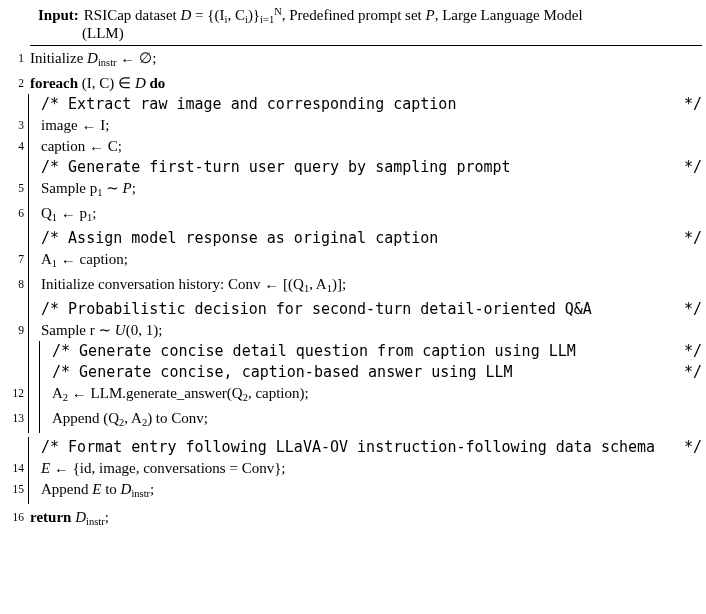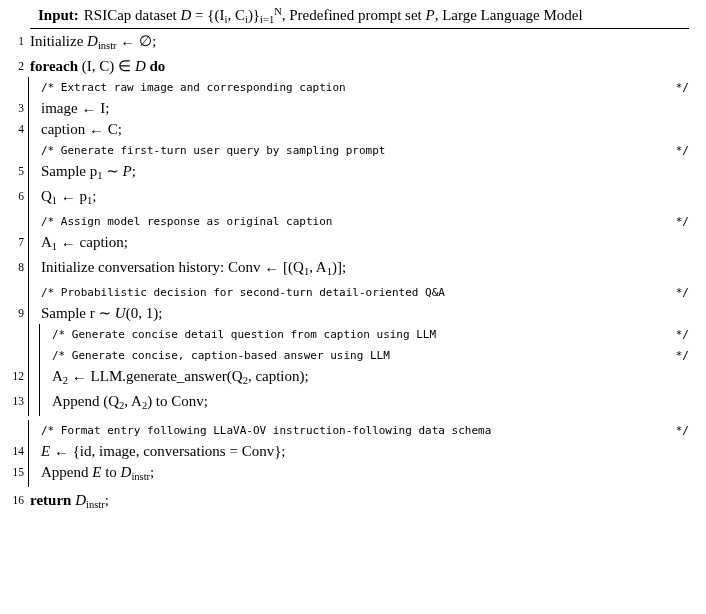--- a/index.html
+++ b/index.html
@@ -14,21 +14,21 @@
     color: #000000;
     font-size: 15px;
     overflow: hidden;
   }
 
   .algo {
     position: relative;
     width: 706px;
     height: 614px;
     box-sizing: border-box;
-    padding: 6px 17px 4px 4px;
+    padding: 6px 4px 4px 4px;
   }
 
   
   .hdr {
     margin-left: 26px;
     padding-left: 8px;
     border-bottom: 1.4px solid #000;
     padding-bottom: 3px;
   }
   .hdr-line {
@@ -81,21 +81,21 @@
     align-self: stretch;
   }
   .bar.lvl2 { margin-right: 10px; }
   .txt {
     flex: 1;
     position: relative;
     padding-left: 2px;
   }
   .comment {
     font-family: "DejaVu Sans Mono", monospace;
-    font-size: 11px;
+    font-size: 15px;
     display: flex;
     width: 100%;
   }
   .comment .cbody { flex: 1; }
   .comment .cend { padding-left: 6px; }
 
   .kw { font-weight: bold; }
   .it { }
 
   
@@ -106,20 +106,21 @@
 </head>
 <body>
 
 <div class="algo">
 
   <div class="hdr">
     <div class="hdr-line">
       <span class="hdr-label">Input:</span>
       <span class="hdr-text">RSICap dataset <span class="cal">D</span> = {(<span class="it">I<sub>i</sub></span>, <span class="it">C<sub>i</sub></span>)}<sub><span class="it">i</span>=1</sub><sup><span class="it">N</span></sup>, Predefined prompt set <span class="cal">P</span>, Large Language Model</span>
     </div>
+    <div class="hdr-cont">(LLM)</div>
   </div>
 
   <div class="rows">
 
     <div class="row">
       <div class="num">1</div>
       <div class="content">
           <div class="txt">Initialize <span class="cal">D</span><sub class="it">instr</sub> ← ∅;</div>
         </div>
     </div>

